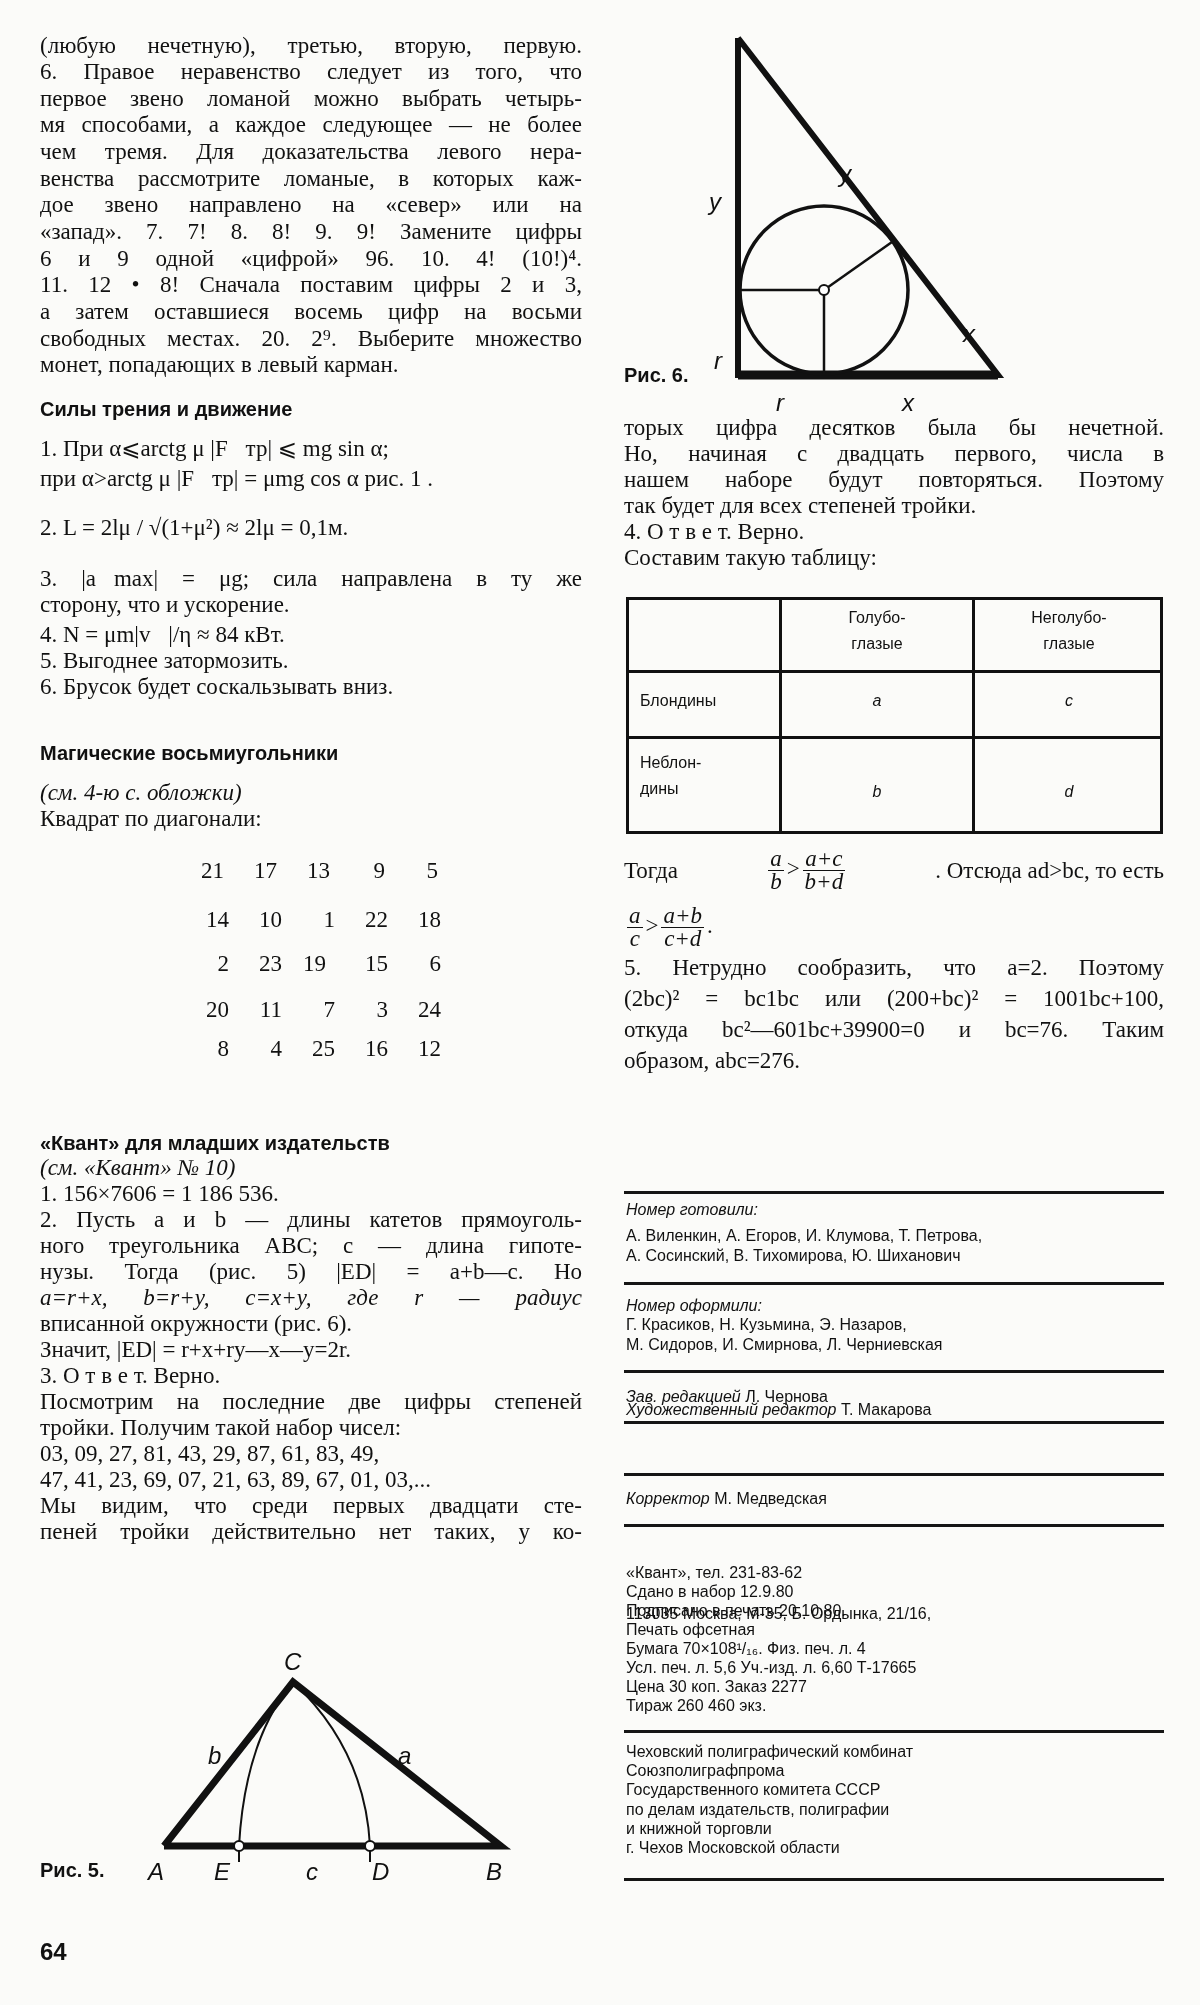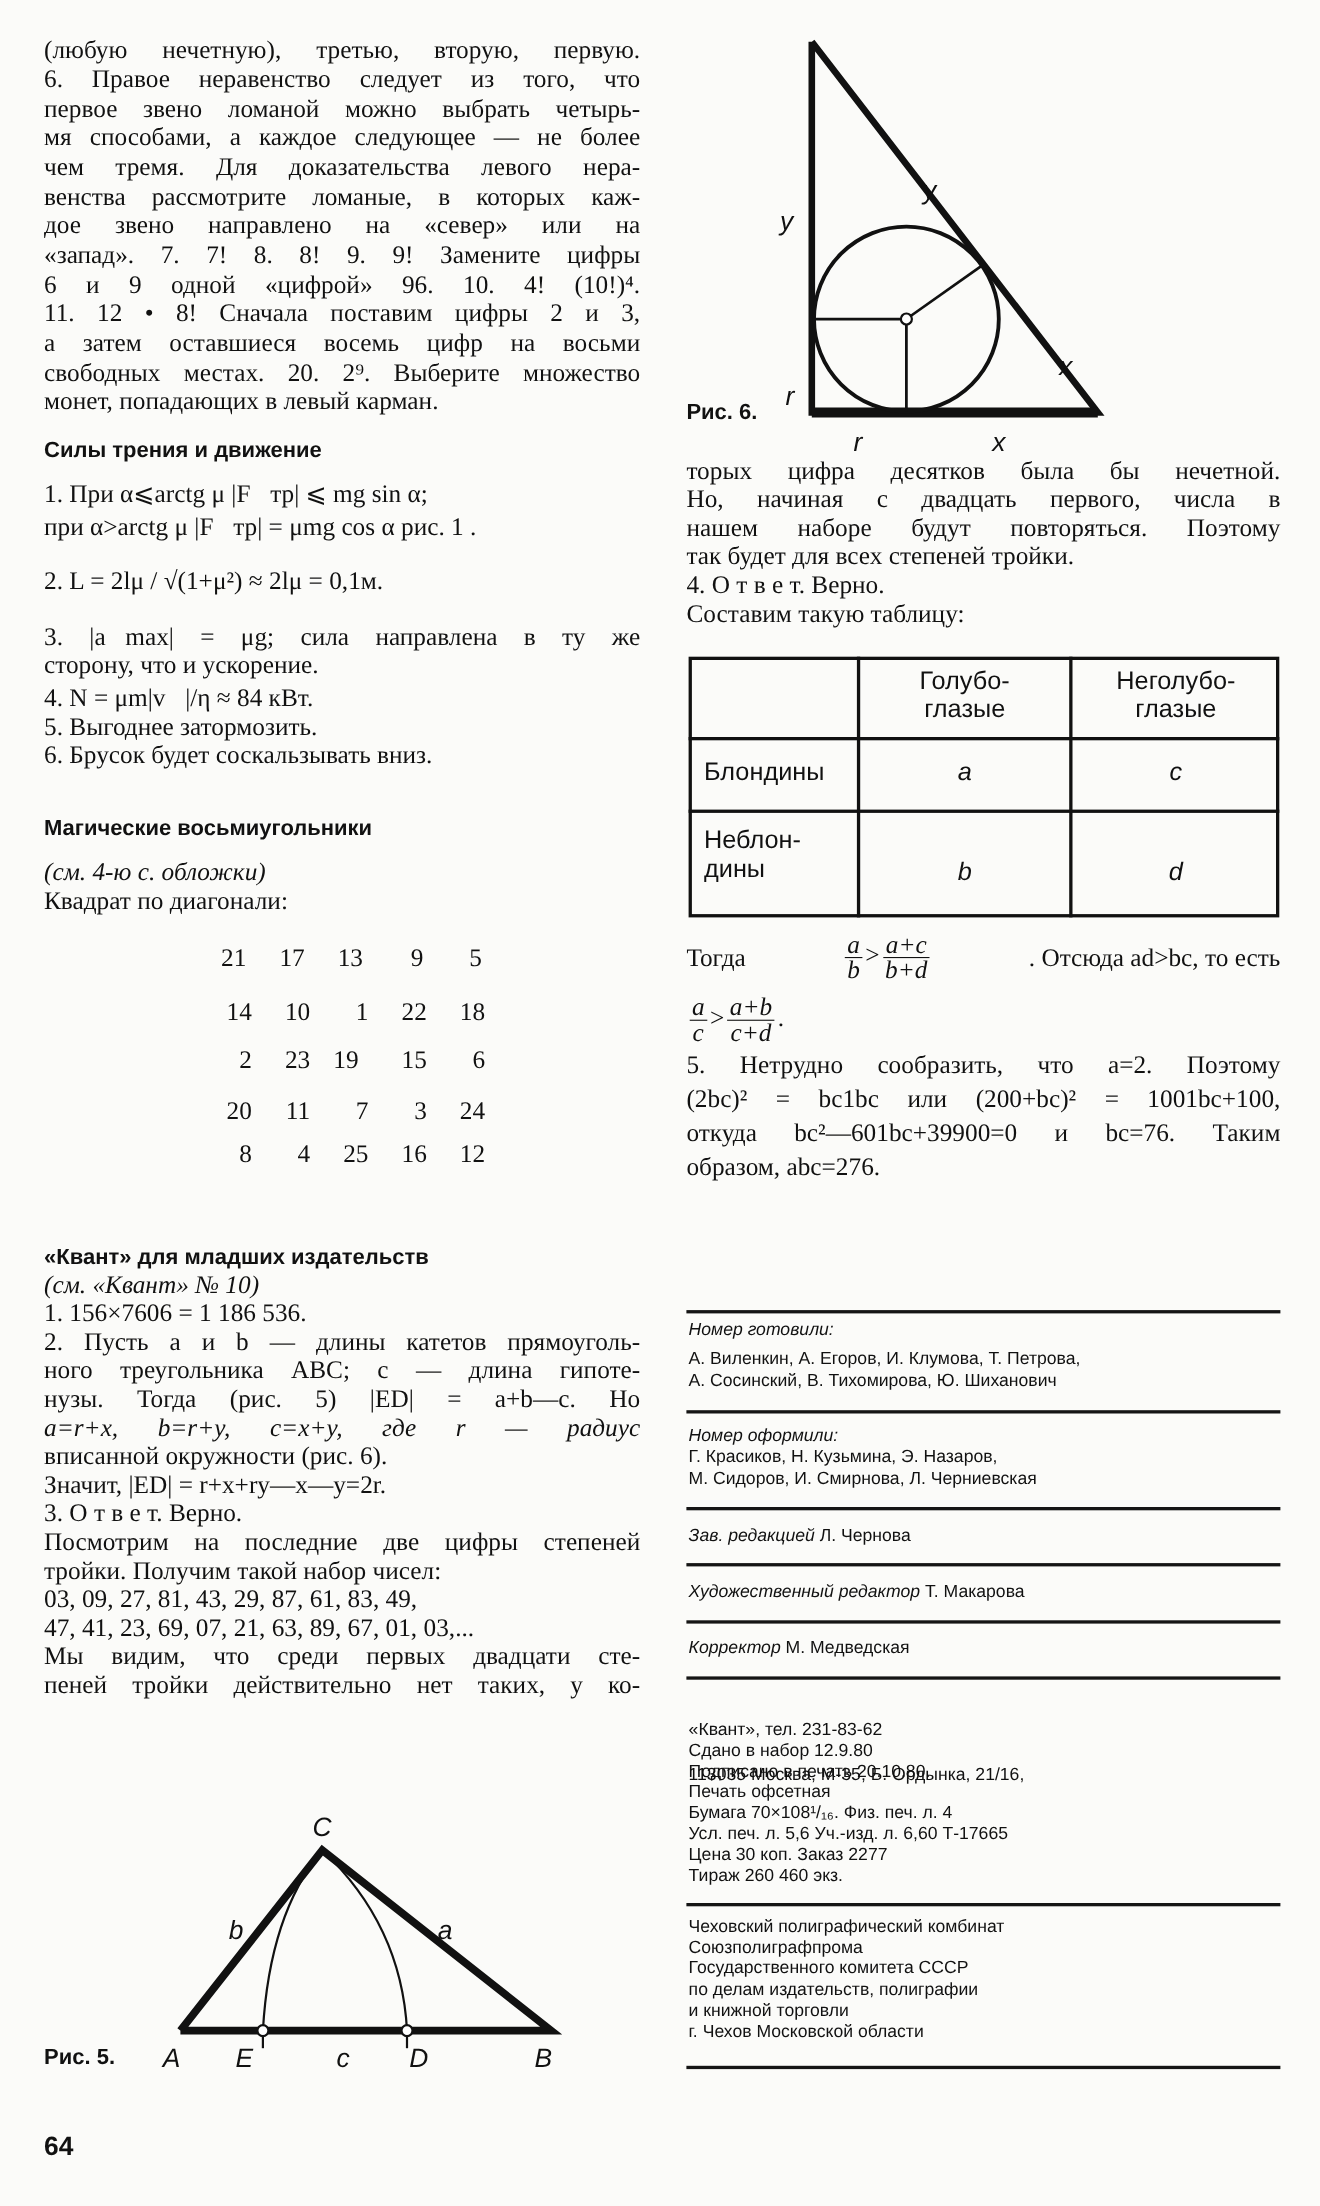--- a/index.html
+++ b/index.html
@@ -8,21 +8,21 @@
   .ln { position:absolute; white-space:nowrap; font-size:23px; line-height:26px; }
   .lc { left:40px; width:542px;font-family:Liberation Serif, serif; }
   .rc { left:624px; width:540px; }
   .just { text-align:justify; text-align-last:justify; }
   .hd { position:absolute; font-family:"Liberation Sans", sans-serif; font-weight:bold; font-size:20px; left:40px; white-space:nowrap; }
   .it { font-style:italic; }
   .sq { position:absolute; font-size:23px; width:40px; text-align:right; }
   .rule { position:absolute; left:624px; width:540px; height:3px; background:#151515; }
   .sm { position:absolute; left:626px; font-family:"Liberation Sans", sans-serif; font-size:16px; line-height:19px; white-space:nowrap; }
   .tbl { position:absolute; left:626px; top:597px; width:537px; height:237px; border:3px solid #111; box-sizing:border-box; }
-  .cell { position:absolute; font-family:"Liberation Sans", sans-serif; font-size:23px; line-height:26px; }
+  .cell { position:absolute; font-family:"Liberation Sans", sans-serif; font-size:16px; line-height:26px; }
   .vl { position:absolute; width:3px; background:#111; }
   .hl { position:absolute; height:3px; background:#111; }
   .fig-lbl { position:absolute; font-family:"Liberation Sans", sans-serif; font-style:italic; font-size:24px; }
   .cap { position:absolute; font-family:"Liberation Sans", sans-serif; font-weight:bold; font-size:20px; }
   .frac { display:inline-block; vertical-align:middle; text-align:center; font-style:italic; line-height:22px; margin:0 3px; }
   .frac .n { display:block; border-bottom:1.5px solid #111; padding:0 2px; }
   .frac .d { display:block; padding:0 2px; }
 </style>
 </head>
 <body>
@@ -218,21 +218,21 @@
 
   <div class="rule" style="top:1282px"></div>
   <div class="sm it" style="top:1296px">Номер оформили:</div>
   <div class="sm" style="top:1315px">Г. Красиков, Н. Кузьмина, Э. Назаров,</div>
   <div class="sm" style="top:1335px">М. Сидоров, И. Смирнова, Л. Черниевская</div>
 
   <div class="rule" style="top:1370px"></div>
   <div class="sm" style="top:1387px"><span class="it">Зав. редакцией</span> <span>Л. Чернова</span></div>
 
   <div class="rule" style="top:1421px"></div>
-  <div class="sm" style="top:1438px"><span class="it">Художественный редактор</span> <span>Т. Макарова</span></div>
+  <div class="sm" style="top:1400px"><span class="it">Художественный редактор</span> <span>Т. Макарова</span></div>
 
   <div class="rule" style="top:1473px"></div>
   <div class="sm" style="top:1489px"><span class="it">Корректор</span> <span>М. Медведская</span></div>
 
   <div class="rule" style="top:1524px"></div>
   <div class="sm" style="top:1604px">113035 Москва, М-35, Б. Ордынка, 21/16,</div>
   <div class="sm" style="top:1563px">«Квант», тел. 231-83-62</div>
   <div class="sm" style="top:1582px">Сдано в набор 12.9.80</div>
   <div class="sm" style="top:1601px">Подписано в печать 20.10.80.</div>
   <div class="sm" style="top:1620px">Печать офсетная</div>

